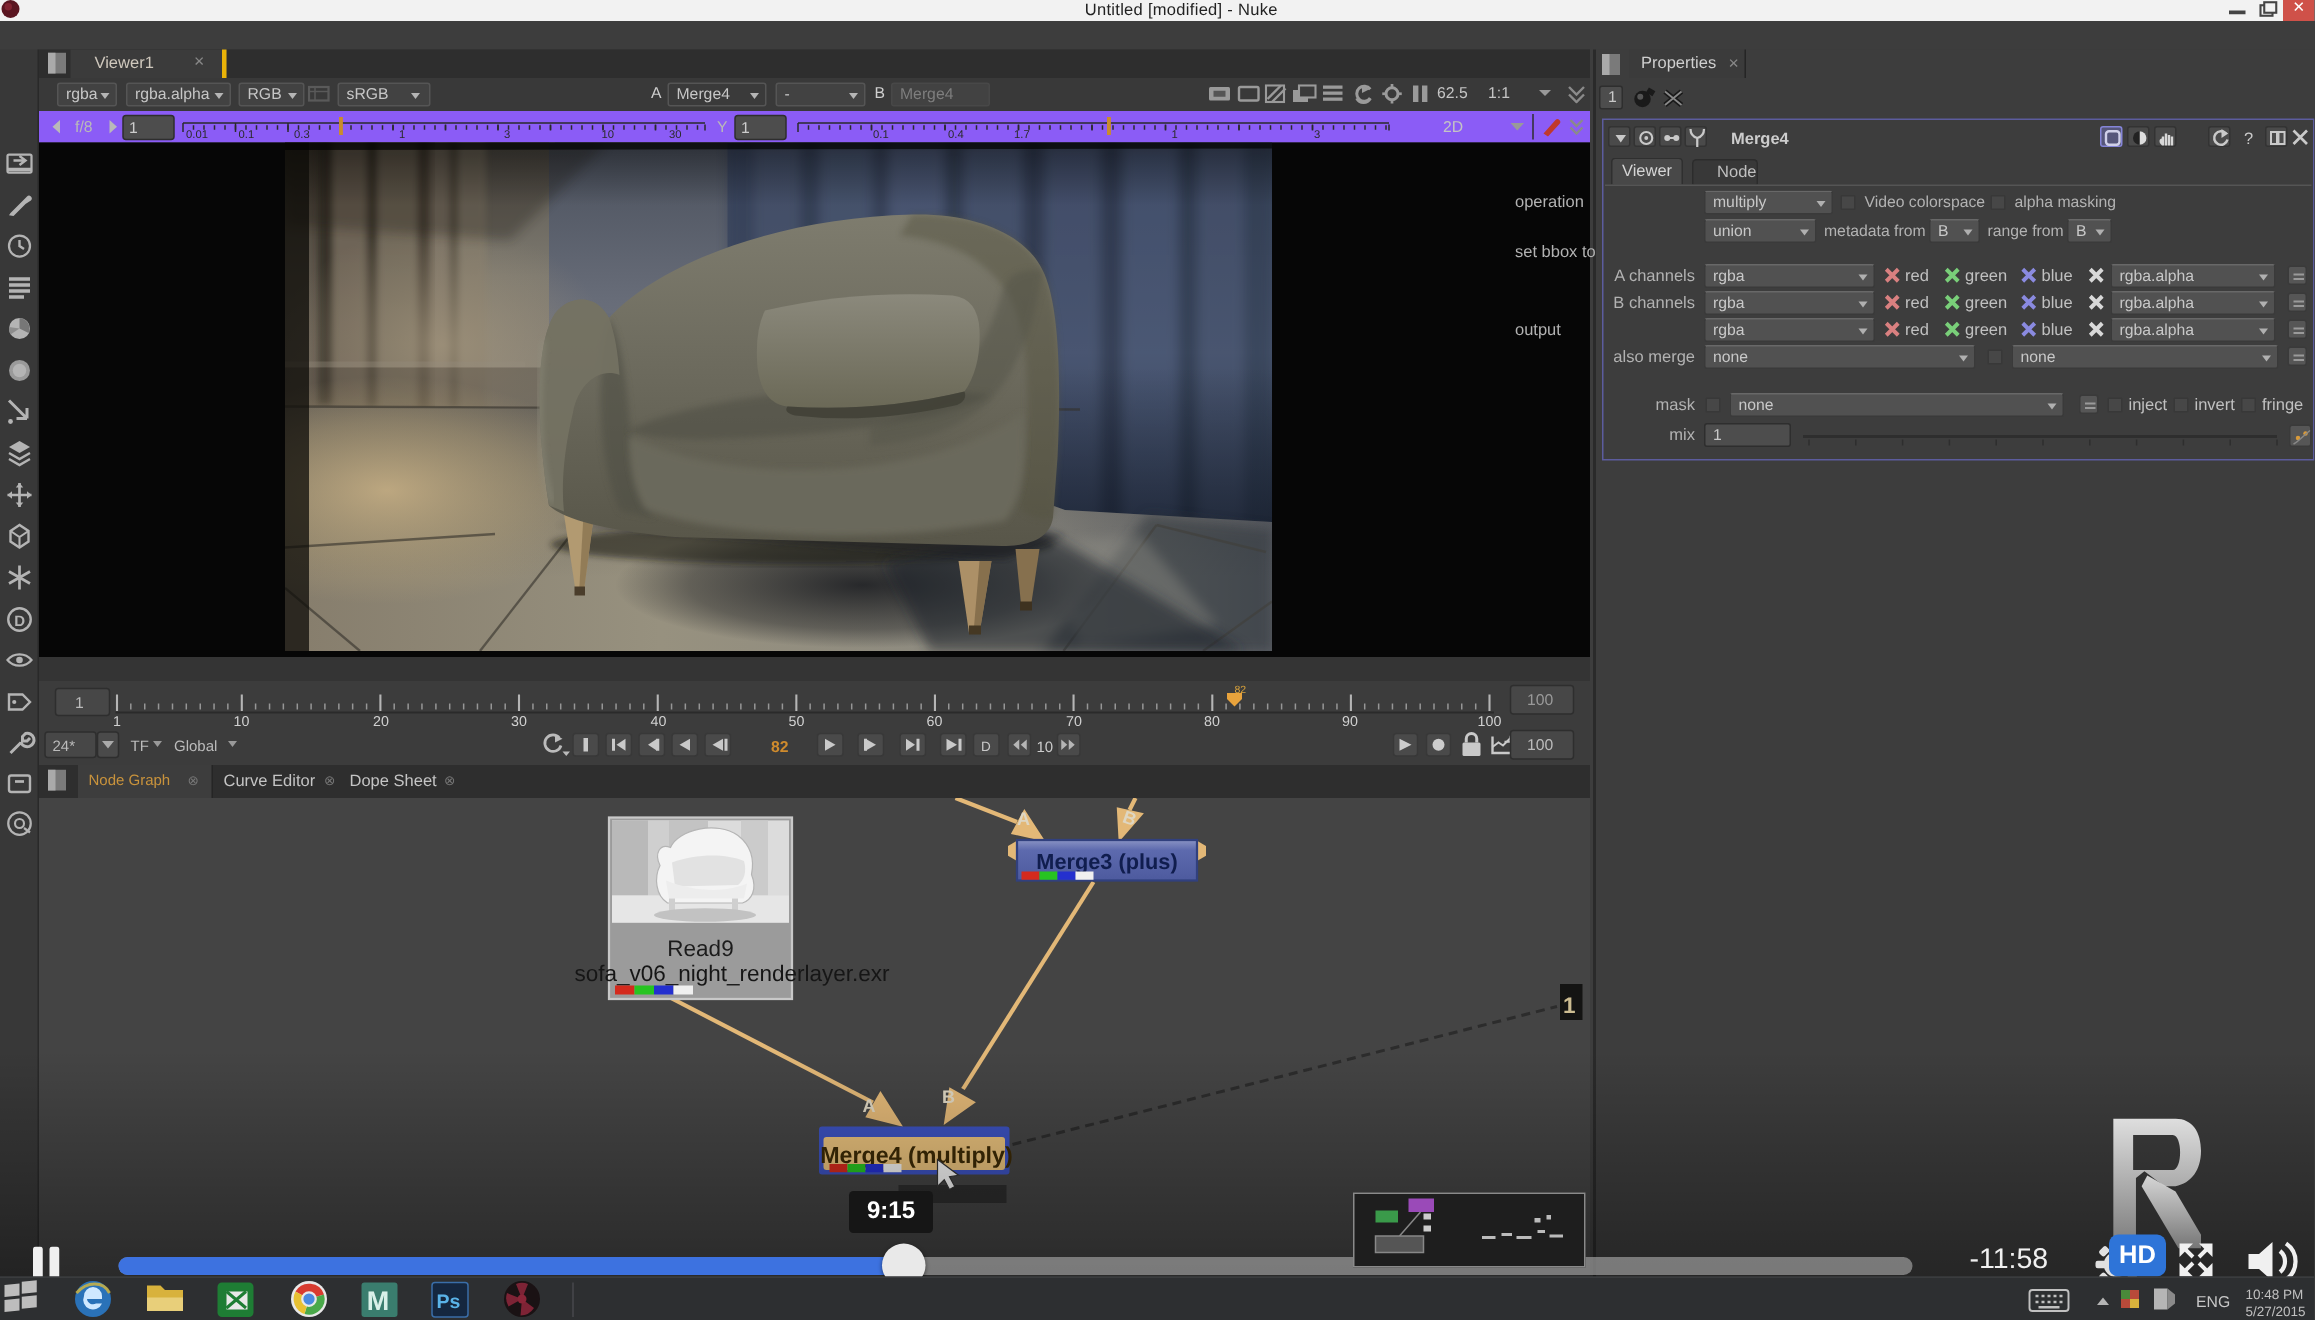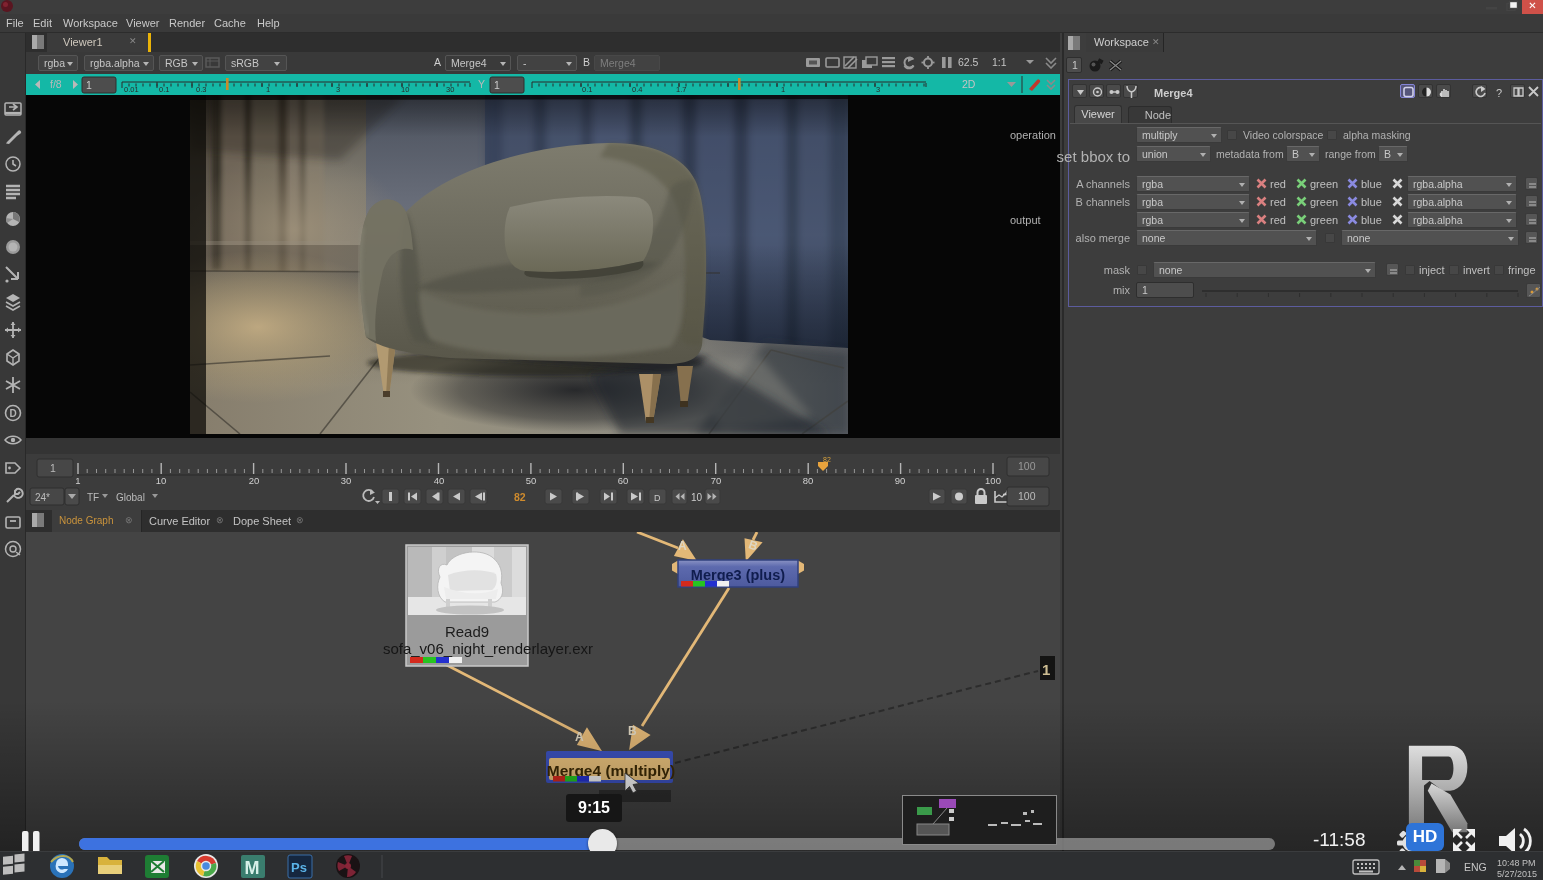--- a/index.html
+++ b/index.html
@@ -11,21 +11,21 @@
 
 #menubar{left:0;top:14px;width:1543px;height:19px;background:#3a3a3a;color:#c9c9c9;font-size:11px;border-bottom:1px solid #2c2c2c}
 .menuitem{position:absolute;top:3px}
 
 #lefttb{left:0;top:33px;width:26px;height:847px;background:#383838;border-right:1px solid #292929}
 
 #viewer{left:26px;top:33px;width:1034px;height:477px;background:#343434}
 #vtabrow{left:0;top:0;width:1034px;height:19px;background:#2e2e2e}
 #vtab{left:21px;top:0;width:104px;height:19px;background:#3b3b3b;color:#cfc8bd;font-size:11px;border-right:3px solid #eab308}
 #vctrls{left:0;top:19px;width:1034px;height:22px;background:#393939}
-#vgain{left:0;top:41px;width:1034px;height:21px;background:#14b8a6}
+#vgain{left:0;top:41px;width:1034px;height:21px;background:#8b5cf6}
 #vimage{left:0;top:62px;width:1034px;height:343px;background:#060606}
 #vinfo{left:0;top:405px;width:1034px;height:16px;background:#181818;color:#c4c4c4;font-size:10.5px}
 #vruler{left:0;top:421px;width:1034px;height:30px;background:#3c3c3c}
 #vtransport{left:0;top:451px;width:1034px;height:26px;background:#3c3c3c}
 
 #ngtabs{left:26px;top:510px;width:1034px;height:22px;background:#2e2e2e}
 #nodegraph{left:26px;top:532px;width:1034px;height:348px;background:#444444}
 
 #props{left:1062px;top:33px;width:481px;height:847px;background:#3d3d3d;border-left:2px solid #2a2a2a}
 
@@ -37,37 +37,31 @@
 #pfill{left:79px;top:838px;width:523px;height:12px;background:#3d72e0;border-radius:6px 0 0 6px}
 #pknob{left:588px;top:829px;width:29px;height:29px;background:#e9e9e9;border-radius:50%;box-shadow:0 1px 3px rgba(0,0,0,.5)}
 #ttip{left:566px;top:794px;width:56px;height:28px;background:#161616;border-radius:3px;color:#fff;font-size:16px;font-weight:bold;text-align:center;line-height:28px}
 #remain{left:1313px;top:829px;width:80px;color:#f0f0f0;font-size:19px}
 #hdbadge{left:1406px;top:823px;width:38px;height:28px;background:#2e74d8;border-radius:6px;color:#fff;font-weight:bold;font-size:17px;text-align:center;line-height:28px}
 
 #taskbar{left:0;top:851px;width:1543px;height:29px;background:#2d2f31;border-top:1px solid #3a3c3e}
 </style></head>
 <body>
 <div id="stage">
+<div class="abs" id="titlebar">
+      <div class="abs" id="titletext">Untitled [modified] - Nuke</div>
+    </div>
 <svg class="abs" style="left:0;top:0" width="1543" height="14">
 <circle cx="7" cy="6" r="6" fill="#5a1520"></circle>
       <circle cx="5.5" cy="4.5" r="2.5" fill="#8a2535" opacity=".8"></circle>
 <rect x="1486" y="7" width="11" height="2.5" fill="#444"></rect>
 <rect x="1507" y="3.5" width="8" height="7" fill="none" stroke="#444" stroke-width="1.4"></rect>
       <rect x="1509.5" y="1.5" width="8" height="7" fill="#f2f2f2" stroke="#444" stroke-width="1.4"></rect>
 </svg>
 <div class="abs" id="btn-close">✕</div>
-<div class="abs" id="menubar">
-<span class="menuitem" style="left:6px">File</span>
-      <span class="menuitem" style="left:33px">Edit</span>
-<span class="menuitem" style="left:63px">Workspace</span>
-      <span class="menuitem" style="left:126px">Viewer</span>
-<span class="menuitem" style="left:169px">Render</span>
-      <span class="menuitem" style="left:214px">Cache</span>
-<span class="menuitem" style="left:257px">Help</span>
-</div>
 <div class="abs" id="lefttb"><svg width="26" height="847" id="lefttbsvg">
         <g transform="translate(13,76)" stroke="#b4b4b4" fill="none" stroke-width="1.5">
           <rect x="-8" y="-6" width="16" height="12" rx="1"></rect>
           <path d="M-4,-2 L3,-2 M0,-5 L4,-2 L0,1" stroke-width="1.6"></path>
           <path d="M-8,4 h16" stroke-width="2.2"></path>
         </g>
         <g transform="translate(13,103)" stroke="#b4b4b4" fill="none" stroke-width="1.5">
           <path d="M-6,6 L2,-2 L5,-5 a1.8,1.8 0 0 1 2.6,2.6 L4,0 L-4,8 L-7,7.5 Z" fill="#b4b4b4" stroke="none"></path>
         </g>
         <g transform="translate(13,131)" stroke="#b4b4b4" fill="none" stroke-width="1.5">
@@ -842,21 +836,21 @@
 </g>
 <path d="M599,241 L599,259 L603.5,254.5 L607,261 L610.5,259 L607,252.5 L613,251.5 Z" fill="#f5f5f5" stroke="#333" stroke-width="0.8"></path>
 </svg>
 </div>
 <div class="abs" id="props">
       <svg style="position:absolute;left:4px;top:3px" width="16" height="16">
         <rect x="0" y="0" width="12" height="14" fill="#7a7a7a"></rect>
         <rect x="0" y="0" width="5" height="14" fill="#aaa"></rect>
       </svg>
       <div style="position:absolute;left:22px;top:0;width:78px;height:19px;background:#3b3b3b;border-right:1px solid #252525"></div>
-      <span style="position:absolute;left:30px;top:3px;font-size:11px;color:#cfcfcf">Workspace</span>
+      <span style="position:absolute;left:30px;top:3px;font-size:11px;color:#cfcfcf">Properties</span>
       <span style="position:absolute;left:88px;top:4px;font-size:9px;color:#888">✕</span>
       <div style="position:absolute;left:2px;top:24px;width:16px;height:16px;background:#4d4d4d;border:1px solid #2e2e2e;border-radius:2px;color:#c8c8c8;font-size:10.5px;line-height:14px;padding-left:5px">1</div>
       <svg style="position:absolute;left:24px;top:25px" width="17" height="15">
         <circle cx="7" cy="8" r="5.5" fill="#1a1a1a"></circle>
         <circle cx="5.5" cy="6.5" r="2" fill="#555"></circle>
         <rect x="10" y="1" width="5" height="4" fill="#1a1a1a" transform="rotate(30 12 3)"></rect>
       </svg>
       <svg style="position:absolute;left:44px;top:25px" width="16" height="15">
         <path d="M2,3 L13,12 M13,3 L2,12" stroke="#191919" stroke-width="3.4"></path>
         <path d="M2,3 L13,12 M13,3 L2,12" stroke="#888" stroke-width="1.2"></path>
@@ -901,21 +895,21 @@
       </svg>
       <div style="position:absolute;left:10px;top:72px;width:48px;height:18px;background:#484848;border:1px solid #2f2f2f;border-bottom:none;border-radius:3px 3px 0 0;color:#d5d5d5;font-size:11px;text-align:center;line-height:17px">Viewer</div>
       <div style="position:absolute;left:64px;top:73px;width:44px;height:17px;background:#383838;border:1px solid #2c2c2c;border-bottom:none;border-radius:3px 3px 0 0;color:#c0c0c0;font-size:11px;text-align:right;line-height:16px">Node</div>
       <div style="position:absolute;left:6px;top:90px;width:471px;height:1px;background:#555"></div>
       <div style="position:absolute;left:-54px;top:96px;width:120px;color:#b2b2b2;font-size:11px">operation</div>
       <div style="position:absolute;left:72px;top:94px;width:86px;height:16px;background:#515151;border:1px solid #3a3a3a;border-top-color:#686868;border-radius:2px;color:#c8c8c8;font-size:10.5px;line-height:14px;padding-left:5px">multiply<span style="position:absolute;right:4px;top:6px;width:0;height:0;border-left:3.5px solid transparent;border-right:3.5px solid transparent;border-top:4px solid #b0b0b0"></span></div>
       <div style="position:absolute;left:163px;top:97px;width:10px;height:10px;background:#474747;border:1px solid #383838;border-radius:1px"></div>
       <span style="position:absolute;left:179px;top:96px;color:#b2b2b2;font-size:10.5px">Video colorspace</span>
       <div style="position:absolute;left:263px;top:97px;width:10px;height:10px;background:#474747;border:1px solid #383838;border-radius:1px"></div>
       <span style="position:absolute;left:279px;top:96px;color:#b2b2b2;font-size:10.5px">alpha masking</span>
-      <div style="position:absolute;left:-54px;top:115px;width:120px;text-align:right;color:#b2b2b2;font-size:15px">set bbox to</div>
+      <div style="position:absolute;left:-54px;top:129px;width:120px;color:#b2b2b2;font-size:11px">set bbox to</div>
       <div style="position:absolute;left:72px;top:113px;width:75px;height:16px;background:#515151;border:1px solid #3a3a3a;border-top-color:#686868;border-radius:2px;color:#c8c8c8;font-size:10.5px;line-height:14px;padding-left:5px">union<span style="position:absolute;right:4px;top:6px;width:0;height:0;border-left:3.5px solid transparent;border-right:3.5px solid transparent;border-top:4px solid #b0b0b0"></span></div>
       <span style="position:absolute;left:152px;top:115px;color:#b2b2b2;font-size:10.5px">metadata from</span>
       <div style="position:absolute;left:222px;top:113px;width:34px;height:16px;background:#515151;border:1px solid #3a3a3a;border-top-color:#686868;border-radius:2px;color:#c8c8c8;font-size:10.5px;line-height:14px;padding-left:5px">B<span style="position:absolute;right:4px;top:6px;width:0;height:0;border-left:3.5px solid transparent;border-right:3.5px solid transparent;border-top:4px solid #b0b0b0"></span></div>
       <span style="position:absolute;left:261px;top:115px;color:#b2b2b2;font-size:10.5px">range from</span>
       <div style="position:absolute;left:314px;top:113px;width:30px;height:16px;background:#515151;border:1px solid #3a3a3a;border-top-color:#686868;border-radius:2px;color:#c8c8c8;font-size:10.5px;line-height:14px;padding-left:5px">B<span style="position:absolute;right:4px;top:6px;width:0;height:0;border-left:3.5px solid transparent;border-right:3.5px solid transparent;border-top:4px solid #b0b0b0"></span></div>
       <div style="position:absolute;left:-54px;top:145px;width:120px;text-align:right;color:#b2b2b2;font-size:11px">A channels</div>
       <div style="position:absolute;left:72px;top:143px;width:114px;height:16px;background:#515151;border:1px solid #3a3a3a;border-top-color:#686868;border-radius:2px;color:#c8c8c8;font-size:10.5px;line-height:14px;padding-left:5px">rgba<span style="position:absolute;right:4px;top:6px;width:0;height:0;border-left:3.5px solid transparent;border-right:3.5px solid transparent;border-top:4px solid #b0b0b0"></span></div>
       <svg style="position:absolute;left:192px;top:145px" width="11" height="11">
         <path d="M1.5,1.5 L9.5,9.5 M9.5,1.5 L1.5,9.5" stroke="#d98080" stroke-width="2.6"></path>
       </svg>

